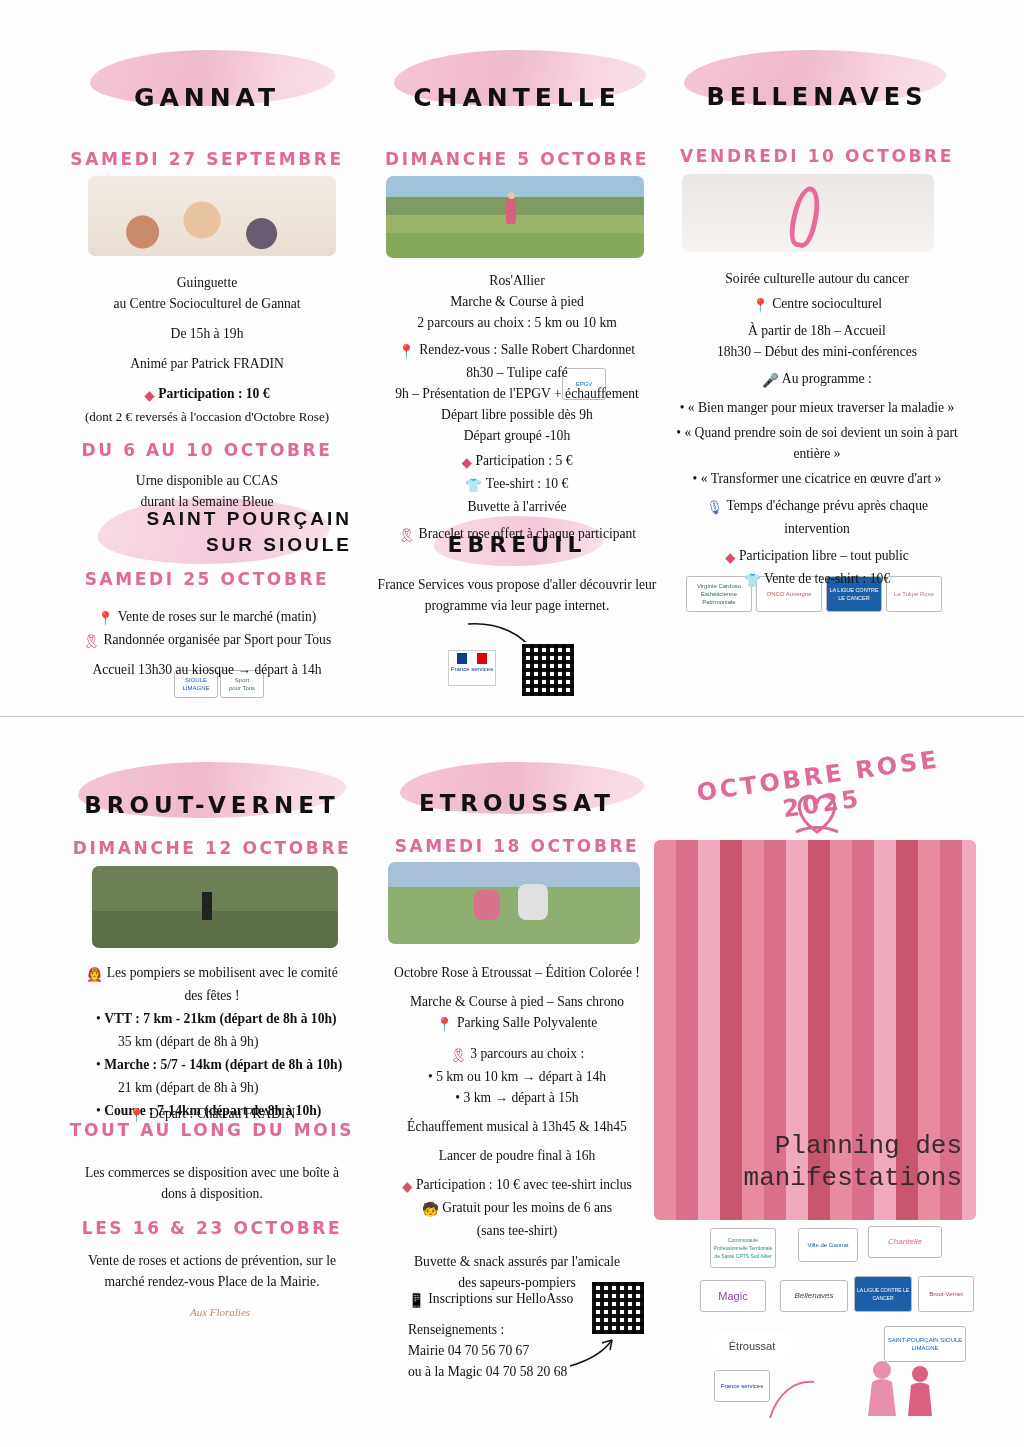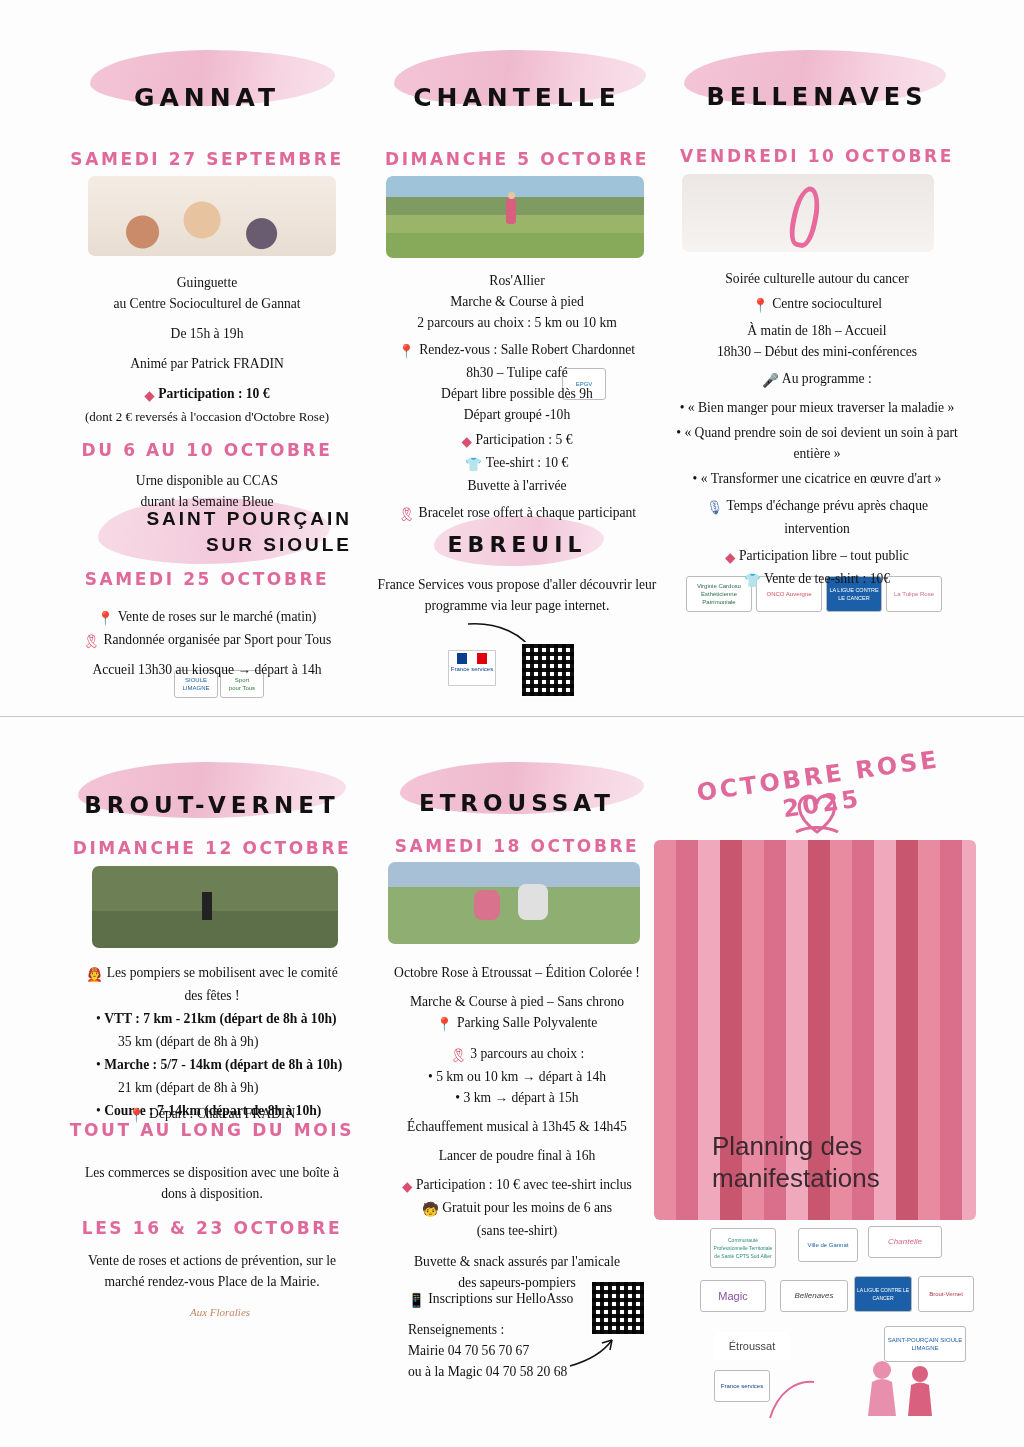--- a/index.html
+++ b/index.html
@@ -83,21 +83,21 @@
       background-blend-mode:multiply;border:2px solid #fff;}
 
   .divider{position:absolute;left:0;width:1024px;height:1px;background:#c9c9c9;}
 
   .fr-serv{position:absolute;width:46px;height:34px;background:#fff;border:1px solid #ccc;
      font-size:6px;color:#0b3d91;text-align:center;line-height:7px;font-family:"Liberation Sans",sans-serif;}
   .fr-serv .flag{height:11px;background:linear-gradient(90deg,#0b3d91 0 33%,#fff 33% 66%,#e1000f 66% 100%);margin:2px 8px 2px 8px;}
 
   
   .or-title{position:absolute;font-family:"DejaVu Sans",sans-serif;font-weight:bold;color:#e0699b;letter-spacing:3px;}
-  .planning{position:absolute;text-align:left;font-family:Liberation Sans, sans-serif;
+  .planning{position:absolute;text-align:right;font-family:Liberation Mono, monospace;
      font-size:26px;color:#3a2a30;line-height:32px;}
 </style>
 </head>
 <body>
 
 <div class="page">
 
   <div class="panel" style="left:62px;top:28px;width:290px;height:670px;">
     <div class="brush" style="left:28px;top:22px;width:245px;height:56px;"></div>
     <div class="city" style="top:55px;font-size:25px;">GANNAT</div>
@@ -166,20 +166,21 @@
     </div>
 
     <div class="body-text" style="left:0;top:242px;width:290px;">
       <span class="row">Ros'Allier</span>
       <span class="row">Marche &amp; Course à pied</span>
       <span class="row">2 parcours au choix : 5 km ou 10 km</span>
       <span class="row" style="display:block;height:6px;"></span>
       <span class="row"><span class="icon pin">📍</span>
         <span>Rendez-vous : Salle Robert Chardonnet</span></span>
       <span class="row">8h30 – Tulipe café</span>
+      <span class="row">9h – Présentation de l'EPGV + échauffement</span>
       <span class="row">Départ libre possible dès 9h</span>
       <span class="row">Départ groupé -10h</span>
       <span class="row" style="display:block;height:4px;"></span>
       <span class="row"><span class="icon diamond">◆</span>
         <span>Participation : 5 €</span></span>
       <span class="row"><span class="icon shirt">👕</span>
         <span>Tee-shirt : 10 €</span></span>
       <span class="row">Buvette à l'arrivée</span>
       <span class="row" style="display:block;height:6px;"></span>
       <span class="row"><span class="icon ribbonred">🎗</span>
@@ -222,21 +223,21 @@
     <div class="photo ph-tshirt" style="left:10px;top:146px;width:252px;height:78px;">
       <div style="position:absolute;left:110px;top:12px;width:16px;height:52px;border:5px solid #e8699b;border-radius:50% 50% 40% 40%;transform:rotate(12deg);"></div>
     </div>
 
     <div class="body-text" style="left:0;top:240px;width:290px;">
       <span class="row">Soirée culturelle autour du cancer</span>
       <span class="row" style="display:block;height:4px;"></span>
       <span class="row"><span class="icon pin">📍</span>
         <span>Centre socioculturel</span></span>
       <span class="row" style="display:block;height:4px;"></span>
-      <span class="row">À matin de 18h – Accueil</span>
+      <span class="row">À partir de 18h – Accueil</span>
       <span class="row">18h30 – Début des mini-conférences</span>
       <span class="row" style="display:block;height:6px;"></span>
       <span class="row"><span class="icon mic">🎤</span>
         <span>Au programme :</span></span>
       <span class="row" style="display:block;height:6px;"></span>
       <span class="row">• <span>« Bien manger pour mieux traverser la maladie »</span></span>
       <span class="row" style="display:block;height:4px;"></span>
       <span class="row">• <span>« Quand prendre soin de soi devient un soin à part entière »</span></span>
       <span class="row" style="display:block;height:4px;"></span>
       <span class="row">• <span>« Transformer une cicatrice en œuvre d'art »</span></span>

